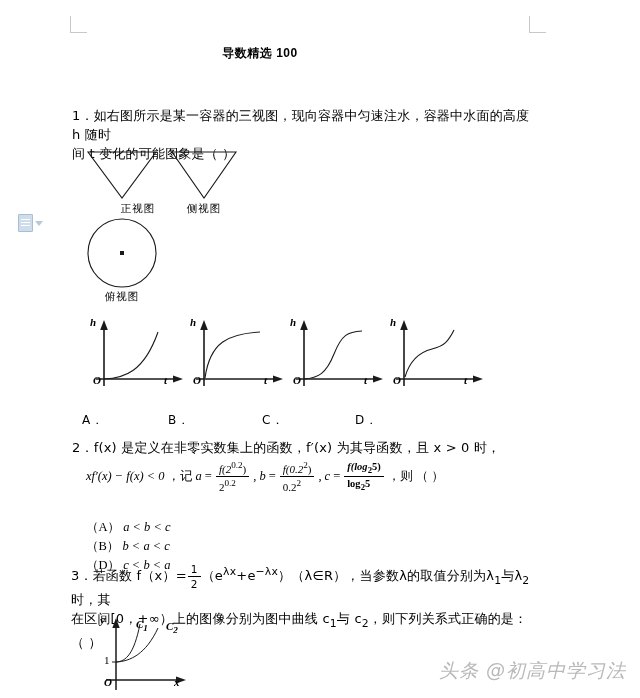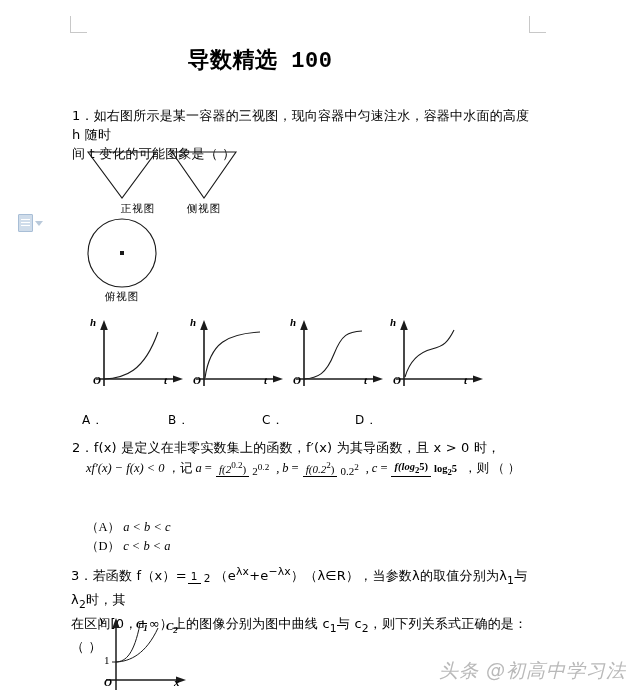--- a/index.html
+++ b/index.html
@@ -69,23 +69,23 @@
     border-right: 4px solid transparent;
     border-top: 5px solid #b9c9da;
   }
 
   
   #doc-title {
     position: absolute;
     left: 0; top: 45px;
     width: 520px;
     text-align: center;
-    font-size: 22px;
+    font-size: 12px;
     font-weight: bold;
-    font-family: Liberation Mono, monospace;
+    font-family: Liberation Sans, sans-serif;
     letter-spacing: 0.5px;
   }
 
   
   .qtext {
     position: absolute;
     font-size: 13px;
     line-height: 19px;
     font-family: "DejaVu Sans", "Liberation Sans", sans-serif;
     letter-spacing: 0.2px;
@@ -103,22 +103,22 @@
     width: 450px;
     font-size: 12.5px;
     font-family: "Liberation Serif", "DejaVu Serif", serif;
     display: flex;
     align-items: center;
     gap: 3px;
     white-space: nowrap;
   }
   .frac {
     display: inline-flex;
-    flex-direction: row;
-    align-items: flex-end;
+    flex-direction: column;
+    align-items: flex-start;
     vertical-align: middle;
     font-size: 11px;
     line-height: 1.15;
     margin: 0 1px;
   }
   .frac .num { border-bottom: 1px solid #000; padding: 0 3px 1px 3px; }
   .frac .den { padding: 1px 3px 0 3px; }
   .frac.small { font-size: 10.5px; font-weight: bold; }
 
   
@@ -294,20 +294,21 @@
       <span class="num"><span class="it">f(log</span><sub>2</sub><span>5)</span></span>
       <span class="den"><span>log</span><sub>2</sub><span>5</span></span>
     </span>
     <span>，则</span>
     <span>（     ）</span>
   </div>
 
   <div id="q2-options">
     <div class="opt-row">
       <span class="opt"><span>（A）</span> <span class="it">a &lt; b &lt; c</span></span>
+      <span class="opt"><span>（B）</span> <span class="it">b &lt; a &lt; c</span></span>
     </div>
     <div class="opt-row">
       <span class="opt"><span>（D）</span> <span class="it">c &lt; b &lt; a</span></span>
     </div>
   </div>
 
   <div class="qtext" id="q3-text">
     <span>3．若函数 f（x）=</span><span class="frac" style="font-size:10.5px;">
         <span class="num">1</span>
         <span class="den">2</span>

